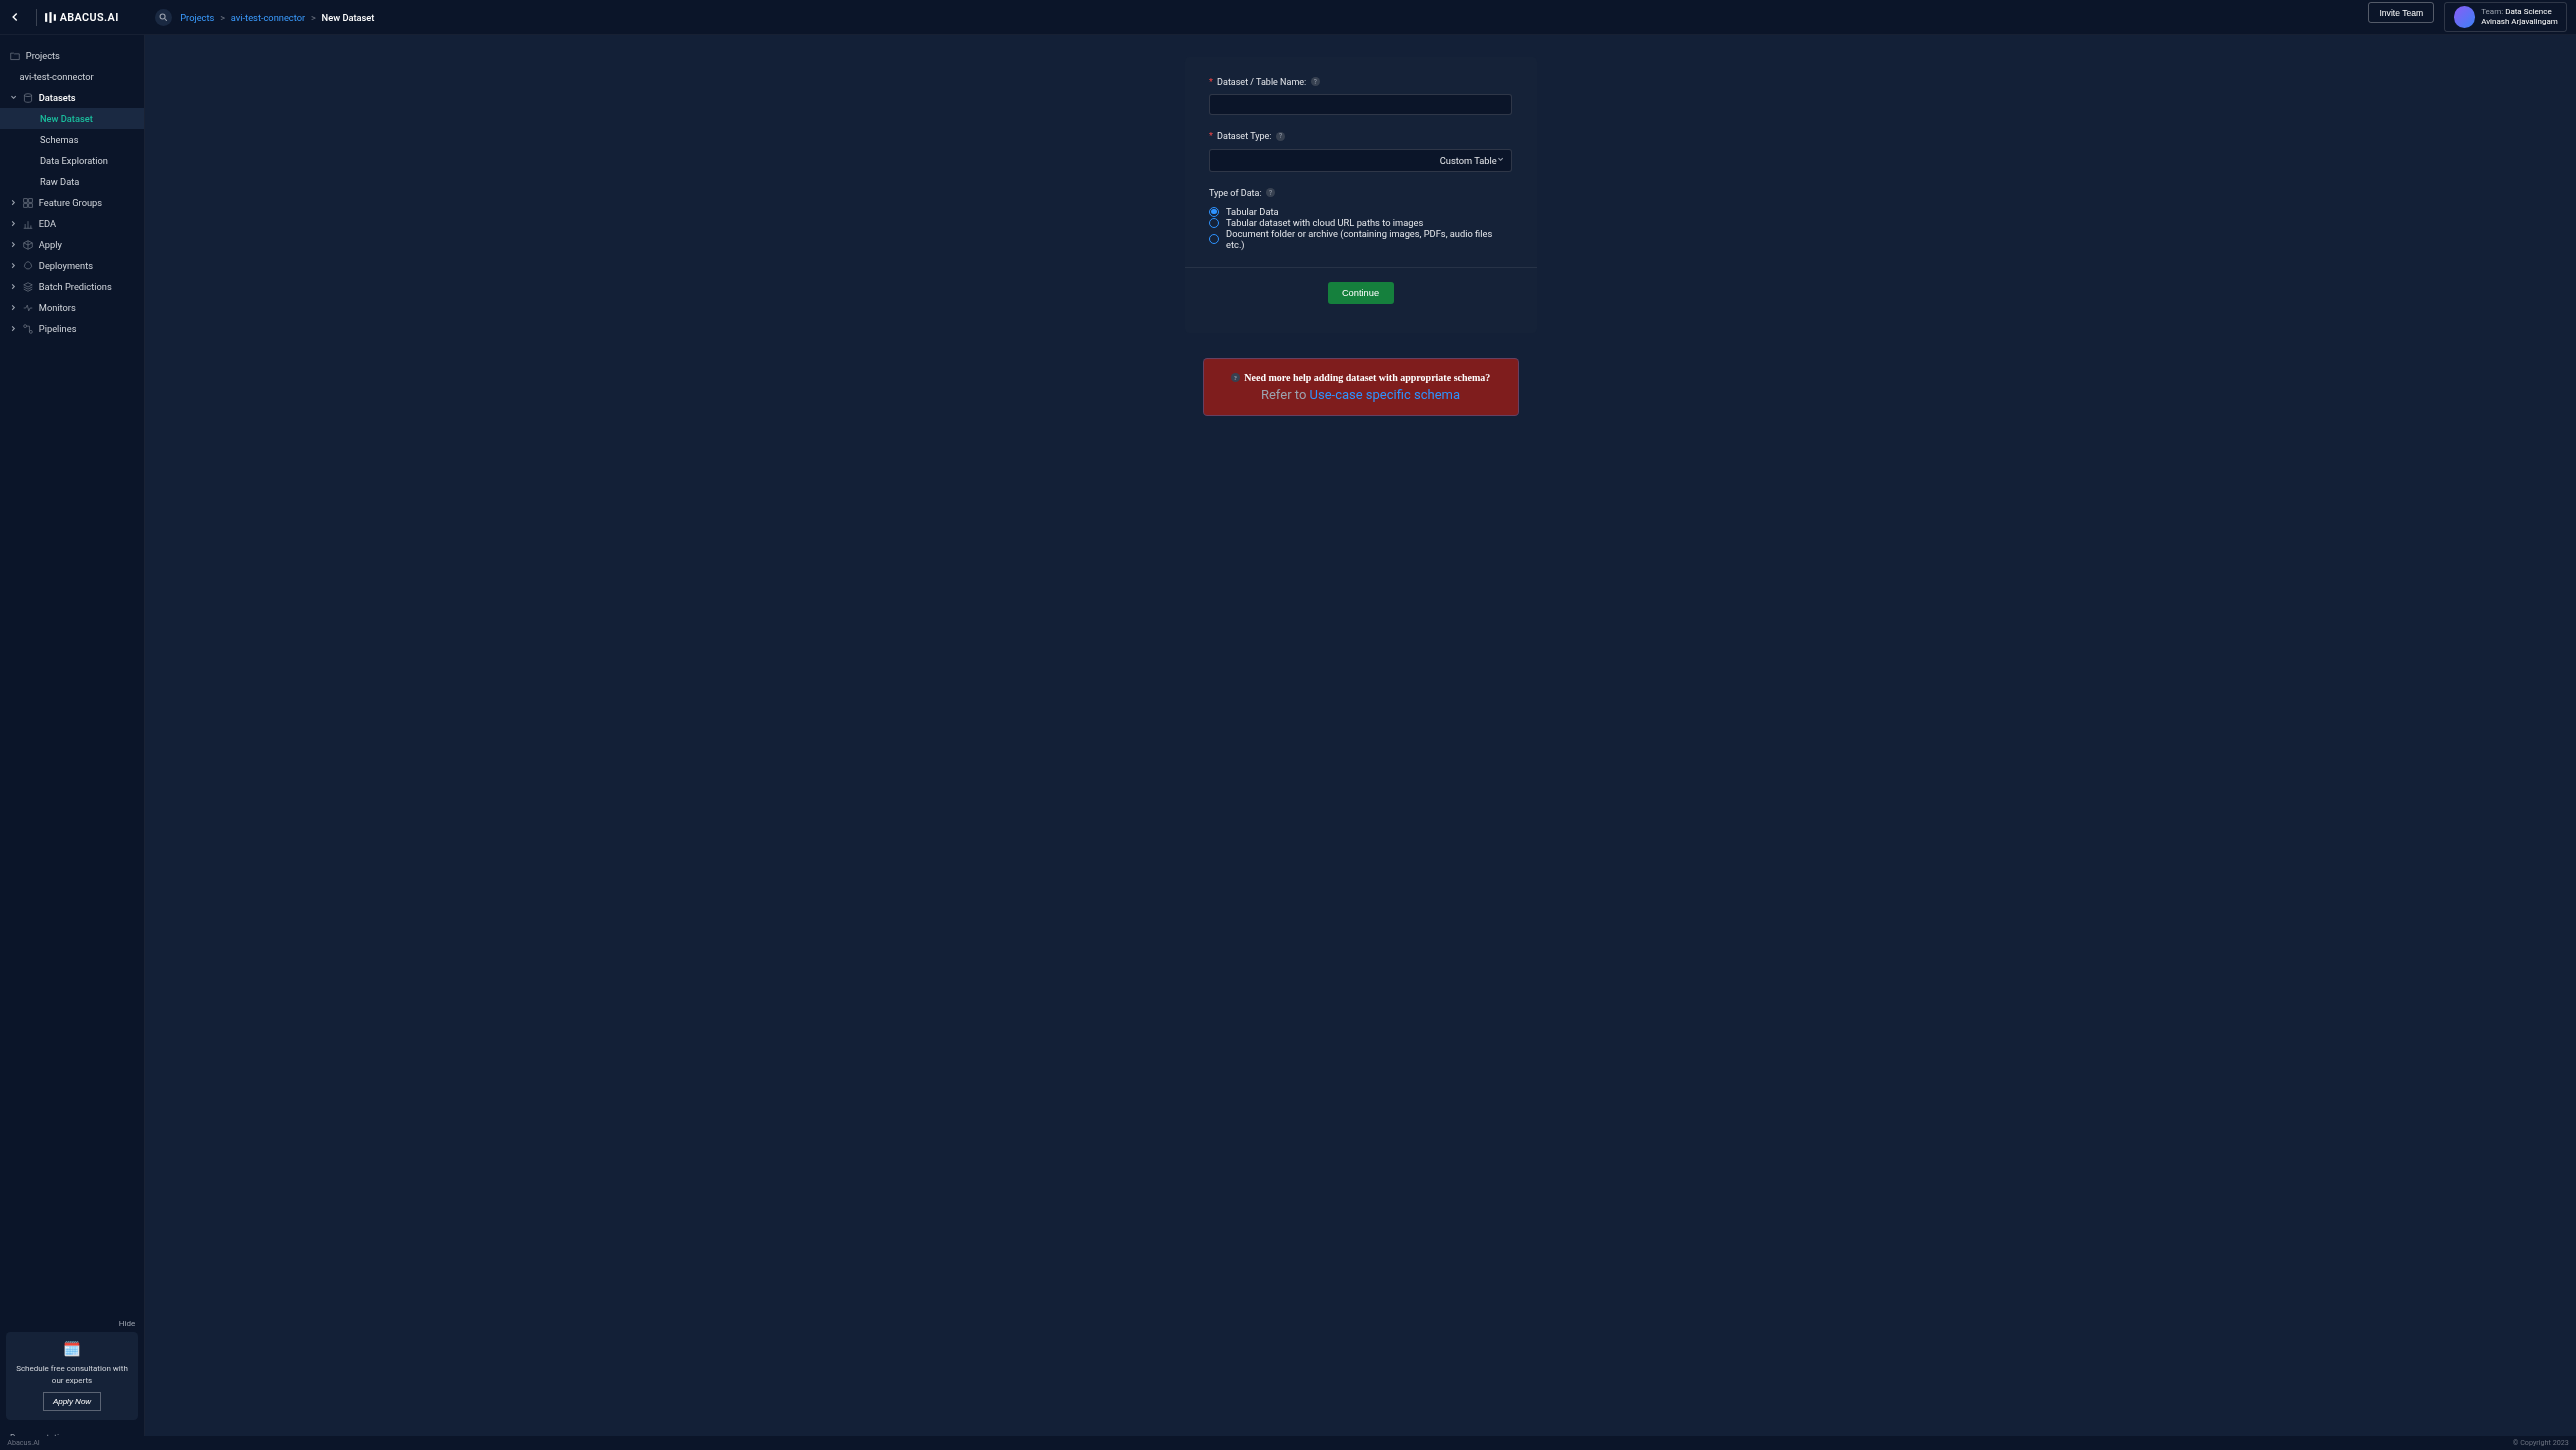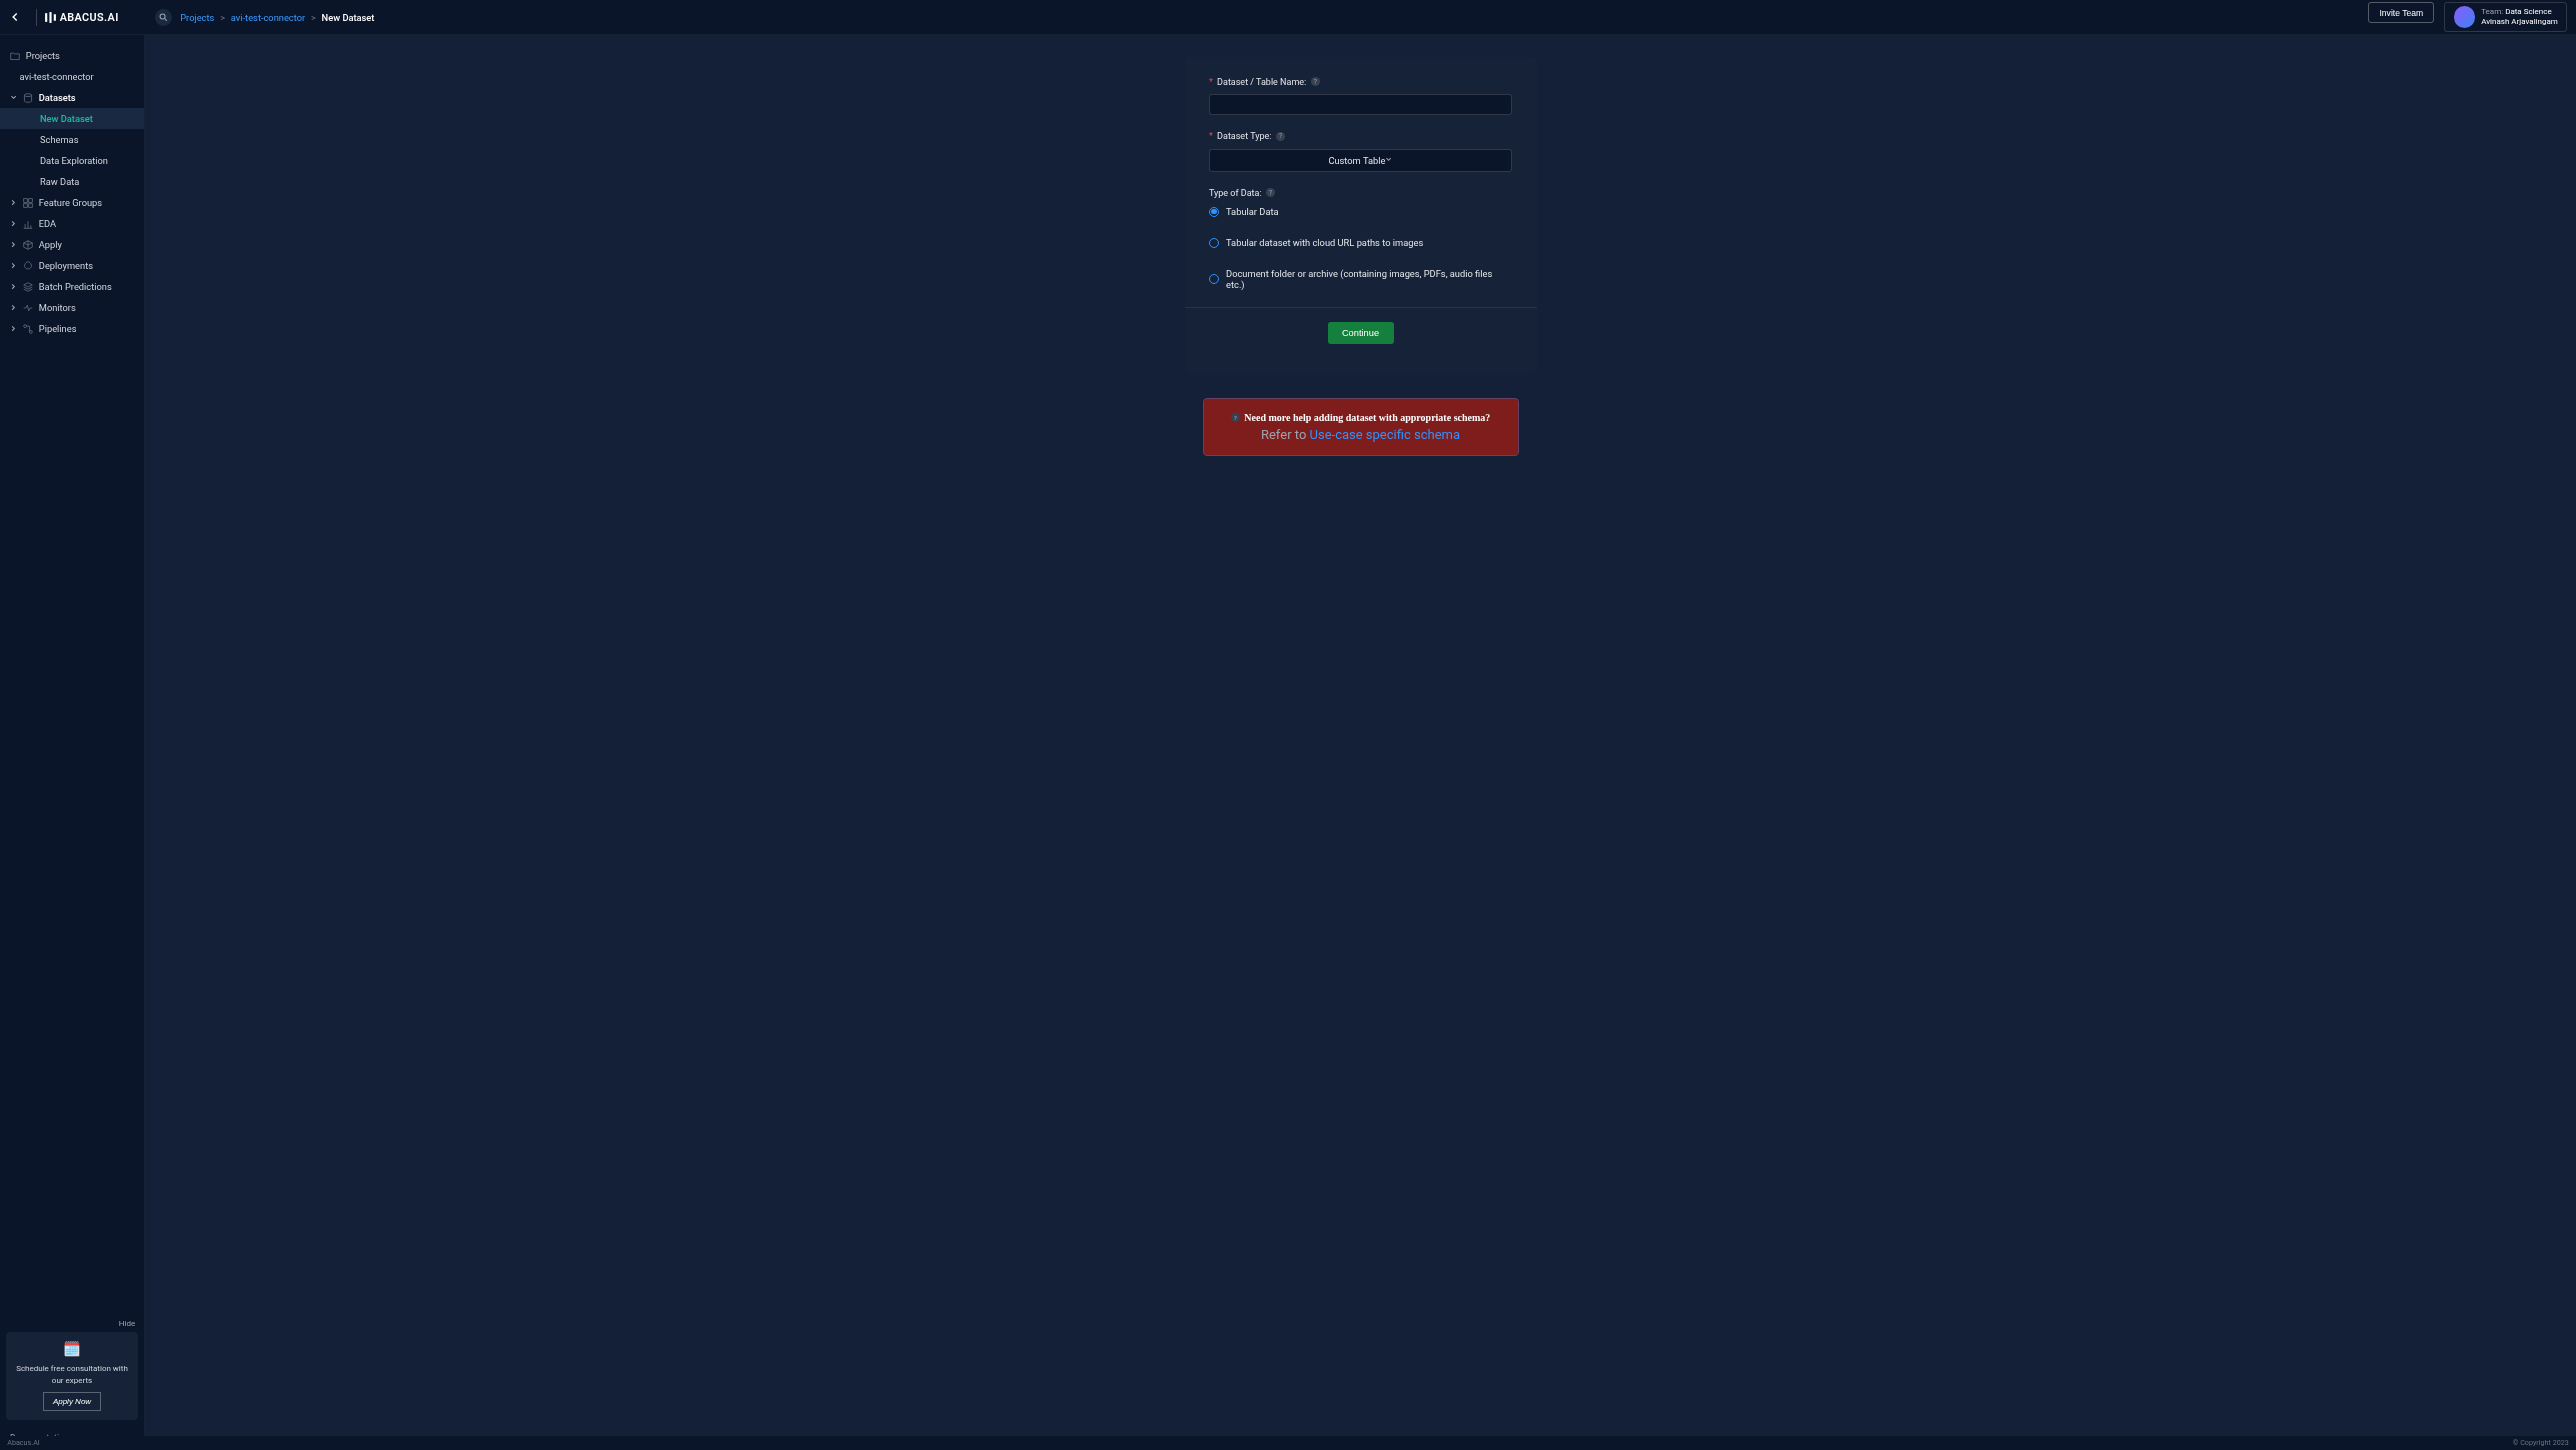--- a/index.html
+++ b/index.html
@@ -37,22 +37,22 @@
     .promo-text { font-size: 8px; color: #d1d5db; margin: 5.8px 0; line-height: 1.4; }
     .promo-btn { padding: 4.3px 8.6px; border: 0.7px solid rgba(255,255,255,0.3); border-radius: 0; background: transparent; color: #fff; font-size: 8px; cursor: pointer; font-style: italic; }
     .doc-link { padding: 7.2px 10px; font-size: 8.6px; color: #9ca3af; cursor: pointer; }
     .main { flex: 1; background: #132037; overflow-y: auto; padding: 21.6px 0 29px; }
     .card { width: 352px; margin: 0 auto; background: #152238; border-radius: 4.3px; padding: 20px 24.4px 21.6px; }
     .field { margin-bottom: 16px; }
     .field-label { font-size: 9px; margin-bottom: 7.2px; display: flex; align-items: center; gap: 4.3px; color: #e5e7eb; }
     .req { color: #ef4444; }
     .help-icon { width: 9.3px; height: 9.3px; border-radius: 50%; background: #374151; display: inline-flex; align-items: center; justify-content: center; font-size: 6.5px; color: #9ca3af; cursor: pointer; }
     .text-input { width: 100%; height: 21.6px; background: #0b1529; border: 0.7px solid rgba(255,255,255,0.15); border-radius: 2.9px; padding: 0 7.2px; color: #fff; font-size: 9.3px; }
-    .select-input { width: 100%; height: 23px; background: #0b1529; border: 0.7px solid rgba(255,255,255,0.15); border-radius: 2.9px; padding: 0 7.2px; color: #e5e7eb; font-size: 9.3px; display: flex; align-items: center; justify-content: center; cursor: pointer; }
-    .radio-group { display: flex; flex-direction: column; gap: 20px; margin-top: 8.6px; }
+    .select-input { width: 100%; height: 23px; background: #0b1529; border: 0.7px solid rgba(255,255,255,0.15); border-radius: 2.9px; padding: 0 7.2px; color: #e5e7eb; font-size: 9.3px; display: flex; align-items: center; justify-content: flex-end; cursor: pointer; }
+    .radio-group { display: flex; flex-direction: column; gap: 0; margin-top: 8.6px; }
     .radio-item { display: flex; align-items: center; gap: 7.2px; font-size: 9.3px; color: #e5e7eb; cursor: pointer; }
     .radio { width: 10px; height: 10px; border-radius: 50%; border: 1.1px solid #2e93ff; position: relative; flex-shrink: 0; }
     .radio.checked::after { content: ''; position: absolute; inset: 1.4px; border-radius: 50%; background: #2e93ff; }
     .card-divider { height: 0.7px; background: rgba(255,255,255,0.08); margin: 17px -24.4px 14.4px; }
     .continue-btn { display: block; margin: 8px auto; padding: 5.8px 14.4px; background: #15803d; border: none; border-radius: 2.9px; color: #fff; font-size: 9.3px; font-weight: 500; cursor: pointer; }
     .help-card { width: 316px; margin: 24.4px auto 0; background: #7f1d1d; border: 0.7px solid rgba(46,147,255,0.3); border-radius: 4.3px; padding: 13px 14.4px; text-align: center; }
     .help-title { font-size: 10px; font-weight: 600; color: #fff; display: flex; justify-content: center; align-items: center; gap: 4.3px; font-family: Georgia, serif; }
     .help-sub { font-size: 13px; color: #9ca3af; margin-top: 4.3px; }
     .help-sub a { color: #2e93ff; text-decoration: none; }
     .footer { position: fixed; bottom: 0; left: 0; right: 0; height: 14.4px; background: #0b1529; display: flex; align-items: center; justify-content: space-between; padding: 0 7.2px; font-size: 7.2px; color: #6b7280; }

